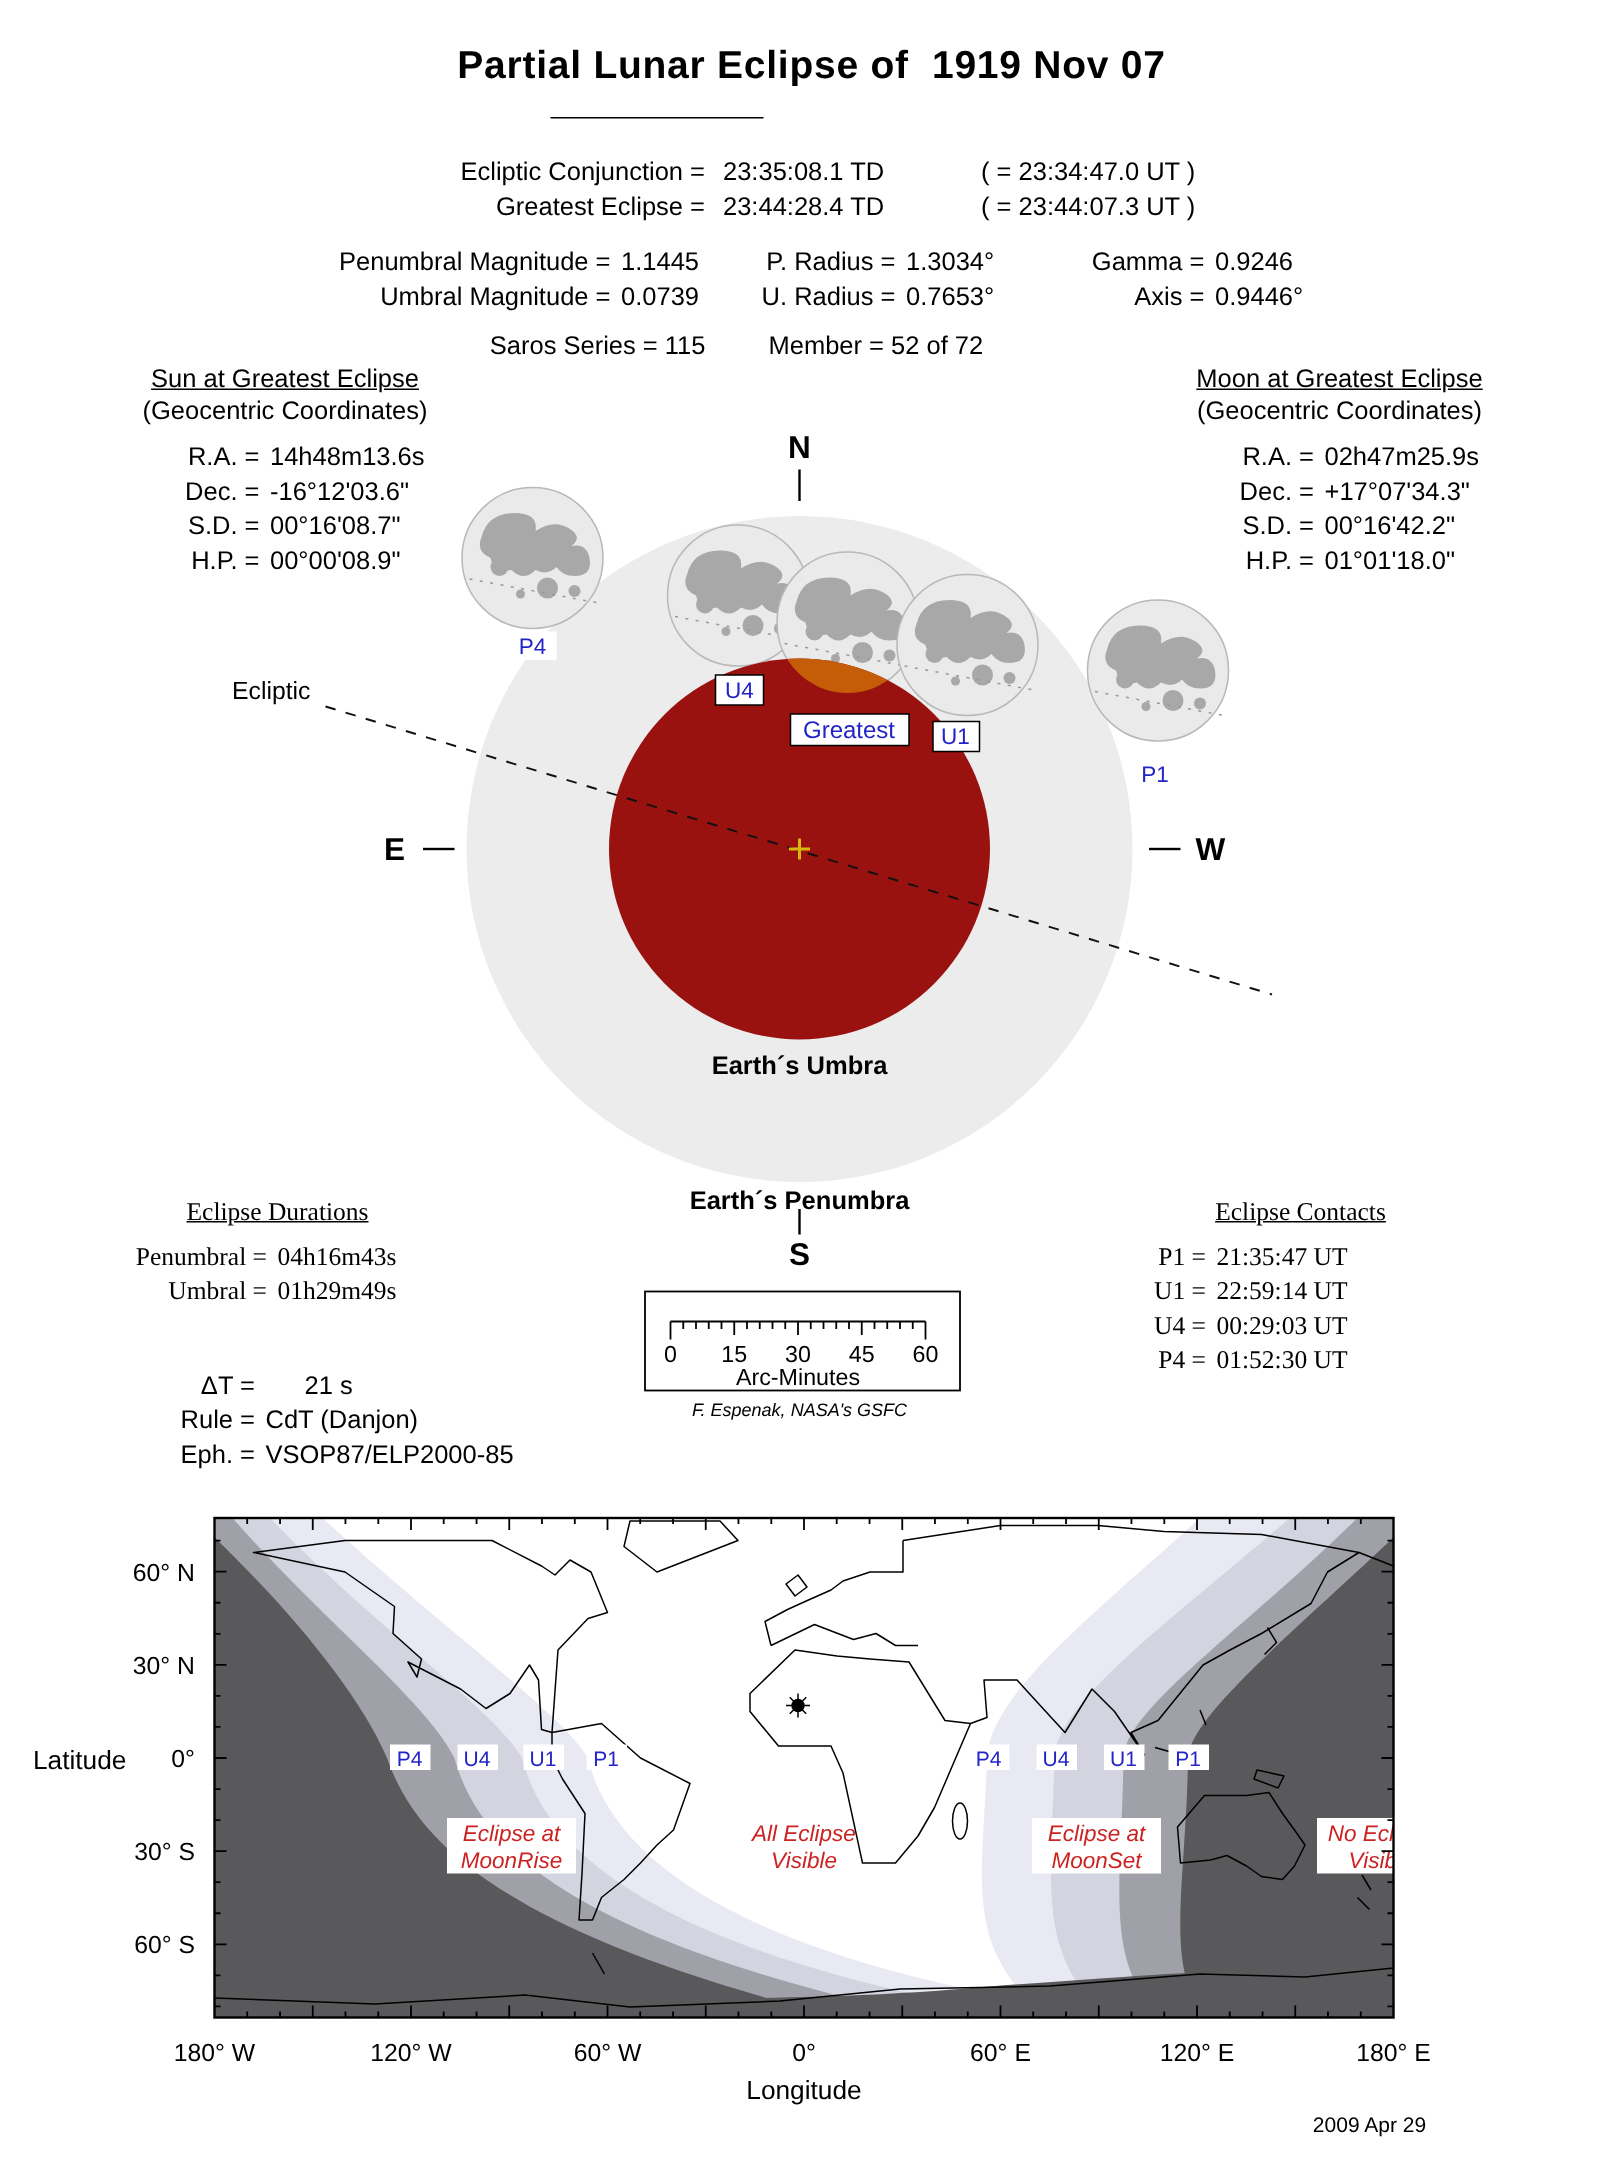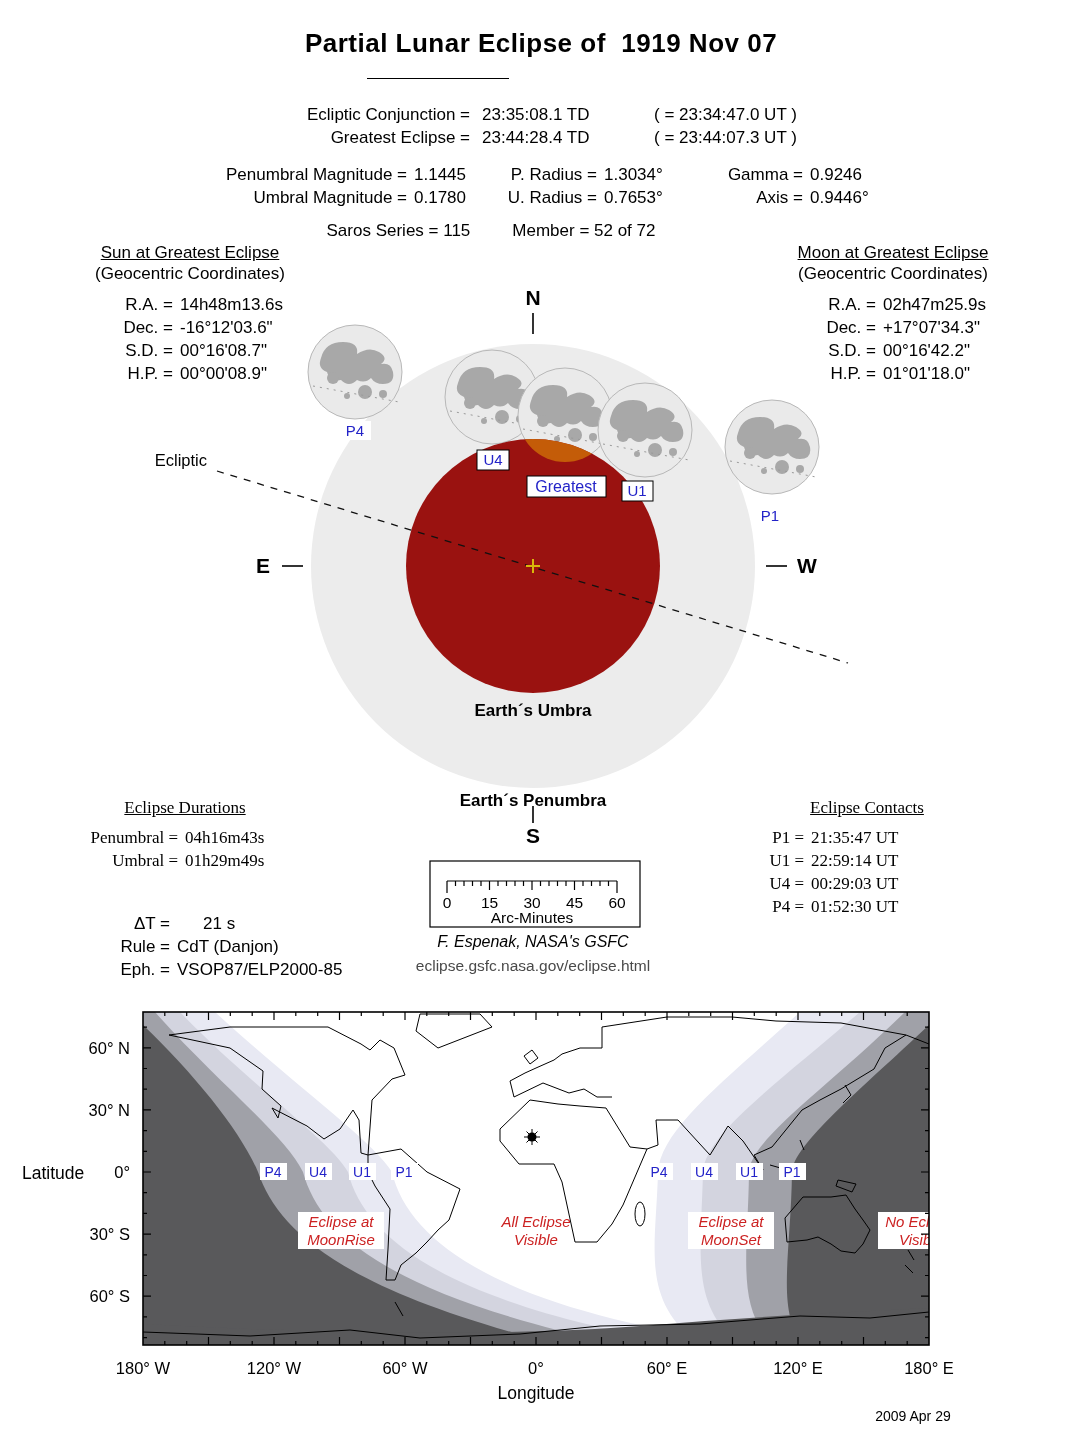--- a/index.html
+++ b/index.html
@@ -32,21 +32,21 @@
   .secblock .bt{text-decoration:underline;line-height:22px;}
   .secblock .kv{margin-top:7px;text-align:left;}
   .durations{top:797px;left:60px;}
   .durations .kv{grid-template-columns:118px auto;}
   .contacts{top:797px;left:742px;}
   .contacts .kv{grid-template-columns:62px auto;}
   .params{position:absolute;top:912px;left:70px;width:300px;}
   .params .kv{grid-template-columns:100px auto;}
   svg{position:absolute;left:0;}
   svg text{font-family:"Liberation Sans",sans-serif;}
-  .cred1{position:absolute;top:933px;left:0;width:1066px;text-align:center;font-style:italic;font-size:16px;}
+  .cred1{position:absolute;top:933px;left:0;width:1066px;text-align:center;font-style:italic;font-size:12px;}
   .cred2{position:absolute;top:957px;left:0;width:1066px;text-align:center;font-size:15.5px;color:#4a4a4a;}
 </style>
 </head>
 <body>
 
 <div class="page">
 
   <h1 class="title">Partial Lunar Eclipse of  1919 Nov 07</h1>
   <div class="title-rule"></div>
 
@@ -56,21 +56,21 @@
     <span class="u">( = 23:34:47.0 UT )</span>
     <span class="k">Greatest Eclipse =</span>
     <span class="v">23:44:28.4 TD</span>
     <span class="u">( = 23:44:07.3 UT )</span>
   </div>
 
   <div class="kv abs mag1">
     <span class="k">Penumbral Magnitude =</span>
     <span class="v">1.1445</span>
     <span class="k">Umbral Magnitude =</span>
-    <span class="v">0.1780</span>
+    <span class="v">0.0739</span>
   </div>
   <div class="kv abs mag2">
     <span class="k">P. Radius =</span>
     <span class="v">1.3034°</span>
     <span class="k">U. Radius =</span>
     <span class="v">0.7653°</span>
   </div>
   <div class="kv abs mag3">
     <span class="k">Gamma =</span>
     <span class="v">0.9246</span>
@@ -180,21 +180,20 @@
       <text x="447" y="908" text-anchor="middle" font-size="15.5">0</text>
       <text x="489.5" y="908" text-anchor="middle" font-size="15.5">15</text>
       <text x="532" y="908" text-anchor="middle" font-size="15.5">30</text>
       <text x="574.5" y="908" text-anchor="middle" font-size="15.5">45</text>
       <text x="617" y="908" text-anchor="middle" font-size="15.5">60</text>
       <text x="532" y="923" text-anchor="middle" font-size="15.5">Arc-Minutes</text>
     </g>
   </svg>
 
   <div class="cred1">F. Espenak, NASA's GSFC</div>
-  <div class="cred2">eclipse.gsfc.nasa.gov/eclipse.html</div>
 
   <div class="secblock durations">
     <div class="bt">Eclipse Durations</div>
     <div class="kv">
       <span class="k">Penumbral =</span>
         <span class="v">04h16m43s</span>
       <span class="k">Umbral =</span>
         <span class="v">01h29m49s</span>
     </div>
   </div>

